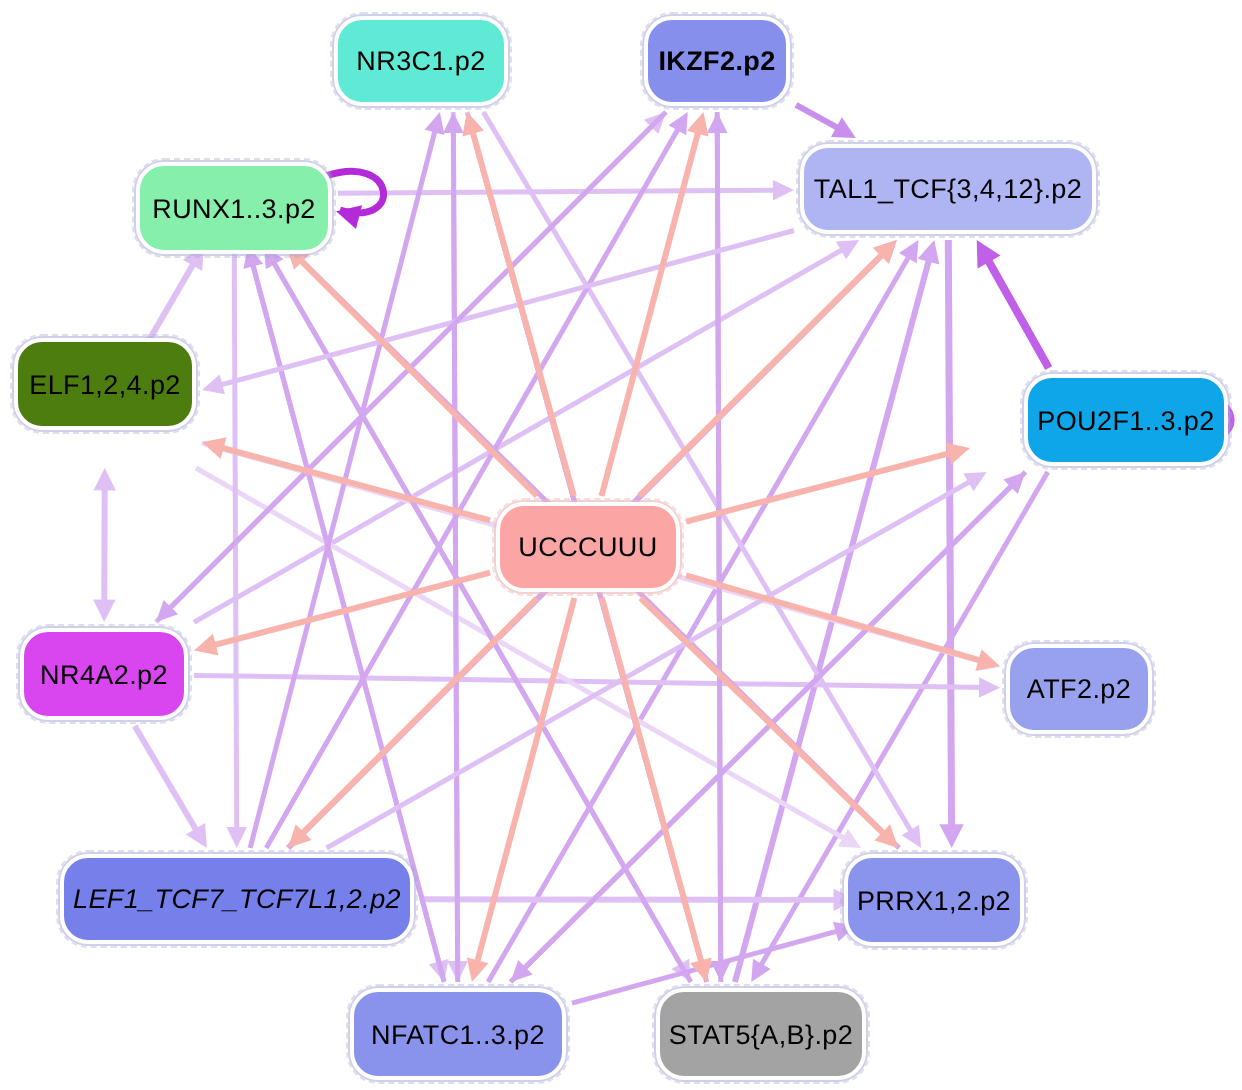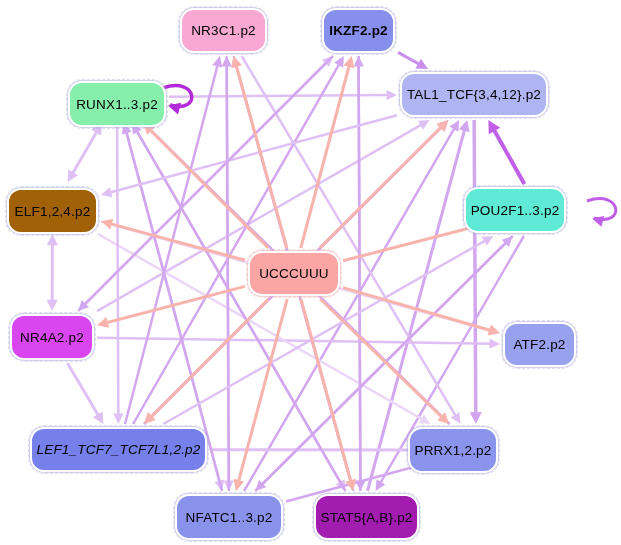--- a/index.html
+++ b/index.html
@@ -124,50 +124,50 @@
       <polygon points="143.07365439093485,123 154.95863727209314,126.94299149308925 147.05025092515842,134.87378120078017" fill="#F8B4AC"></polygon>
       <path d="M 163 88 C 198 76, 202 114, 170 105" fill="none" stroke="#B32BD8" stroke-width="3.5"></path>
       <polygon points="168,105.6 181.04420000000002,102.6702 177.9942,114.47979999999998" fill="#B32BD8"></polygon>
       <path d="M 587 201 C 622 189, 626 227, 594 218" fill="none" stroke="#C05FE8" stroke-width="3"></path>
       <polygon points="592,218.6 604.2416,215.9792 601.4416,226.82080000000002" fill="#C05FE8"></polygon>
     </svg>
   <div id="node-layer">
       <div class="node center" style="left: 248px; top: 251px; width: 92px; height: 45px; background: #fca5a5;">
         <span class="lbl">UCCCUUU</span>
       </div>
-      <div class="node" style="left: 180px; top: 8px; width: 87px; height: 45px; background: #f9a8d4; text-align: center;">
+      <div class="node" style="left: 167px; top: 8px; width: 87px; height: 45px; background: #5eead4; text-align: center;">
         <span class="lbl">NR3C1.p2</span>
       </div>
       <div class="node" style="left: 322px; top: 8px; width: 73px; height: 45px; background: rgb(134, 144, 236); font-weight: bold;">
         <span class="lbl">IKZF2.p2</span>
       </div>
       <div class="node" style="left: 400px; top: 72px; width: 148px; height: 45px; background: rgb(174, 181, 242);">
         <span class="lbl">TAL1_TCF{3,4,12}.p2</span>
       </div>
-      <div class="node" style="left: 464px; top: 187px; width: 102px; height: 46px; background: #5eead4;">
+      <div class="node" style="left: 512px; top: 187px; width: 102px; height: 46px; background: #0ea5e9;">
         <span class="lbl">POU2F1..3.p2</span>
       </div>
       <div class="node" style="left: 503px; top: 322px; width: 73px; height: 45px; background: rgb(152, 161, 238);">
         <span class="lbl">ATF2.p2</span>
       </div>
-      <div class="node" style="left: 408px; top: 427px; width: 90px; height: 46px; background: rgb(138, 148, 236);">
+      <div class="node" style="left: 422px; top: 427px; width: 90px; height: 46px; background: rgb(138, 148, 236);">
         <span class="lbl">PRRX1,2.p2</span>
       </div>
-      <div class="node" style="left: 314px; top: 494px; width: 105px; height: 46px; background: #a21caf; text-align: center;">
+      <div class="node" style="left: 328px; top: 494px; width: 105px; height: 46px; background: #a3a3a3; text-align: center;">
         <span class="lbl">STAT5{A,B}.p2</span>
       </div>
       <div class="node" style="left: 175px; top: 494px; width: 108px; height: 46px; background: rgb(138, 147, 236);">
         <span class="lbl">NFATC1..3.p2</span>
       </div>
       <div class="node" style="left: 30px; top: 427px; width: 177px; height: 45px; background: rgb(118, 128, 234); font-style: italic;">
         <span class="lbl">LEF1_TCF7_TCF7L1,2.p2</span>
       </div>
       <div class="node" style="left: 10px; top: 314px; width: 84px; height: 46px; background: #d946ef;">
         <span class="lbl">NR4A2.p2</span>
       </div>
-      <div class="node" style="left: 7px; top: 188px; width: 91px; height: 46px; background: #a16207;">
+      <div class="node" style="left: 7px; top: 169px; width: 91px; height: 46px; background: #4d7c0f;">
         <span class="lbl">ELF1,2,4.p2</span>
       </div>
       <div class="node" style="left: 68px; top: 81px; width: 98px; height: 46px; background: #86efac;">
         <span class="lbl">RUNX1..3.p2</span>
       </div>
     </div>
 </div>
 
 </body></html>

